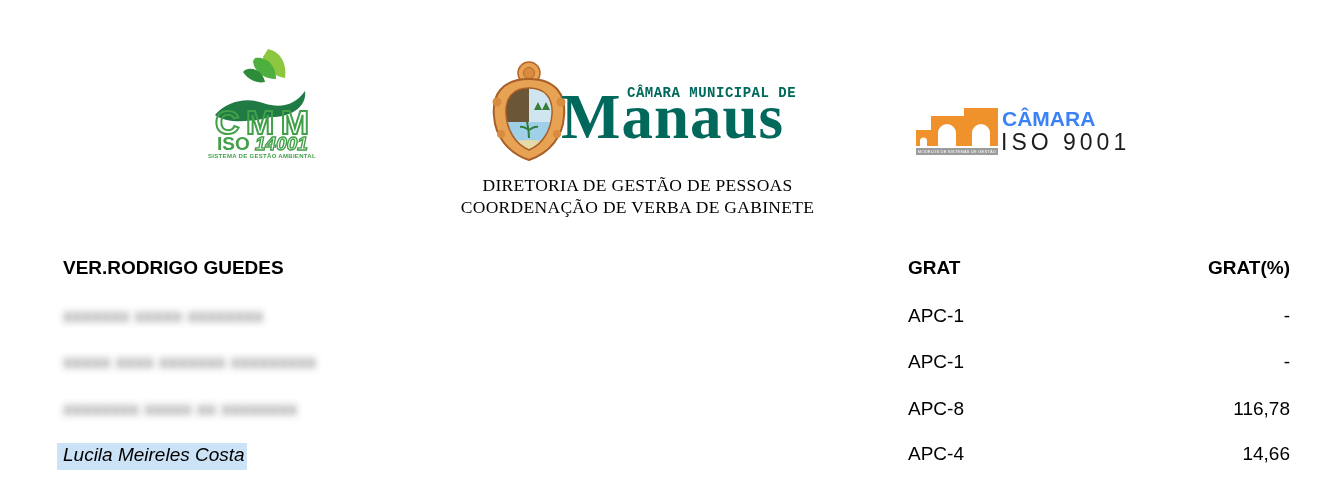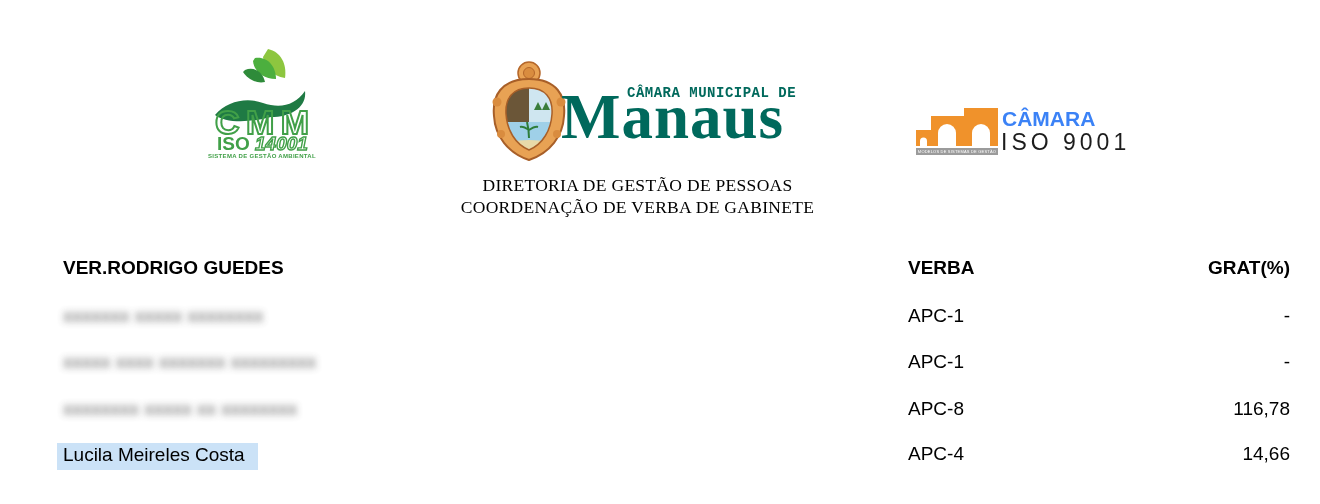--- a/index.html
+++ b/index.html
@@ -40,21 +40,21 @@
   .dept-line.l2{top:197px;}
   
   .trow{position:absolute;left:0;width:1264px;height:28px;font-size:19px;color:#000;}
   .trow.hdr{font-weight:bold;}
   .c-name{position:absolute;left:63px;white-space:nowrap;}
   .c-cargo{position:absolute;left:908px;white-space:nowrap;}
   .c-grat{position:absolute;left:1140px;width:150px;text-align:right;white-space:nowrap;}
   .redacted{filter:blur(3.5px);color:#3c3c3c;opacity:.8;}
   .highlight{
     background:#cbe2f7;display:inline-block;
-    margin-left:-6px;padding:1px 13px 4px 6px;
+    margin-left:-6px;padding:1px 2px 4px 6px;font-style:italic;
   }
   svg text{font-family:"Liberation Sans",sans-serif;}
 </style>
 </head>
 <body>
 
 <div class="page">
 
   <div class="logo-iso14001">
     <svg width="115" height="115" viewBox="0 0 115 115">
@@ -112,21 +112,21 @@
     </svg>
     <div class="iso9001-word">CÂMARA</div>
     <div class="iso9001-line">ISO 9001</div>
   </div>
 
   <div class="dept-line l2">COORDENAÇÃO DE VERBA DE GABINETE</div>
   <div class="dept-line l1">DIRETORIA DE GESTÃO DE PESSOAS</div>
 
   <div class="trow hdr" style="top:257px">
     <span class="c-name">VER.RODRIGO GUEDES</span>
-    <span class="c-cargo">VERBA</span>
+    <span class="c-cargo">GRAT</span>
     <span class="c-grat">GRAT(%)</span>
   </div>
 
   <div class="trow" style="top:305px">
     <span class="c-name redacted">xxxxxxx xxxxx xxxxxxxx</span>
     <span class="c-cargo">APC-1</span>
     <span class="c-grat">-</span>
   </div>
 
   <div class="trow" style="top:351px">

